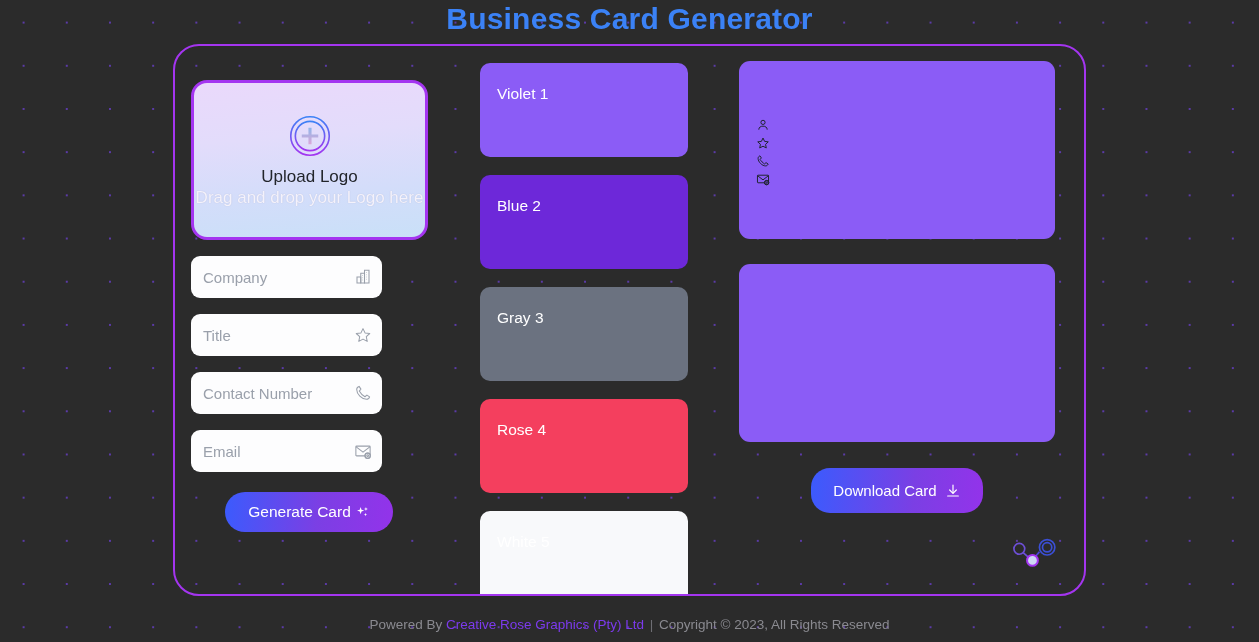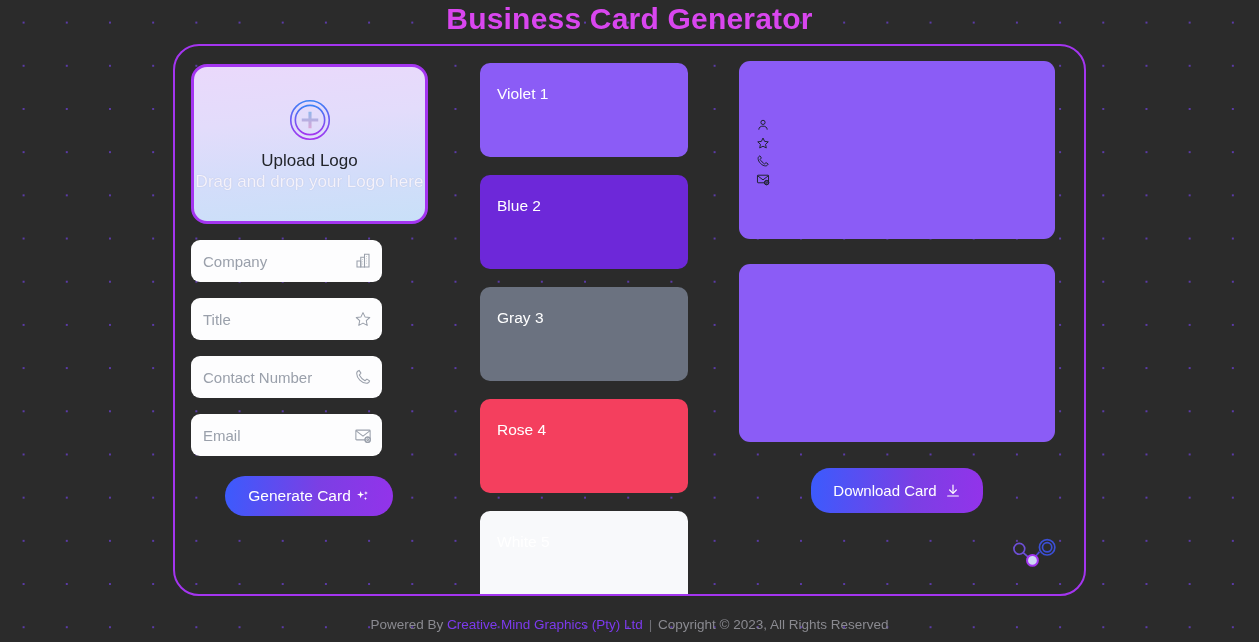--- a/index.html
+++ b/index.html
@@ -21,21 +21,21 @@
 
   
   .page-title {
     position: absolute;
     top: 0px;
     left: 0;
     width: 100%;
     text-align: center;
     font-size: 30px;
     font-weight: bold;
-    color: #d946ef;
+    color: #3b82f6;
     line-height: 38px;
     letter-spacing: 0.2px;
   }
 
   
   .app-shell {
     position: absolute;
     left: 173px;
     top: 44px;
     width: 913px;
@@ -43,21 +43,21 @@
     border: 2px solid #a435f0;
     border-radius: 26px;
     background: transparent;
     display: flex;
     overflow: hidden;
   }
 
   
   .form-panel {
     width: 305px;
-    padding: 18px 0 0 16px;
+    padding: 34px 0 0 16px;
     position: relative;
   }
 
   .upload-box {
     width: 237px;
     height: 160px;
     border: 3px solid #a435f0;
     border-radius: 16px;
     background: linear-gradient(175deg, #ead9fb 0%, #e3dcfb 35%, #d3ddfa 70%, #c9e0f8 100%);
     display: flex;
@@ -367,14 +367,14 @@
       <circle cx="45" cy="12" r="10" stroke="#3b4fd6" stroke-width="2.2"></circle>
       <circle cx="45" cy="12" r="6" stroke="#3b4fd6" stroke-width="2.2"></circle>
       <line x1="14" y1="19" x2="22" y2="26" stroke="#6d4fd6" stroke-width="2.2"></line>
       <line x1="35" y1="18" x2="29" y2="25" stroke="#4b46d6" stroke-width="2.2"></line>
       <circle cx="26" cy="29" r="7" fill="#cfd8f5" stroke="#a435f0" stroke-width="2.6"></circle>
     </svg>
   </div>
 </div>
 
 <div class="footer">
-  <span>Powered By </span><a class="brand-link">Creative Mind Graphics (Pty) Ltd</a><span class="sep"> | </span><span>Copyright © 2023, All Rights Reserved</span>
+  <span>Powered By </span><a class="brand-link">Creative Rose Graphics (Pty) Ltd</a><span class="sep"> | </span><span>Copyright © 2023, All Rights Reserved</span>
 </div>
 
 </body></html>

